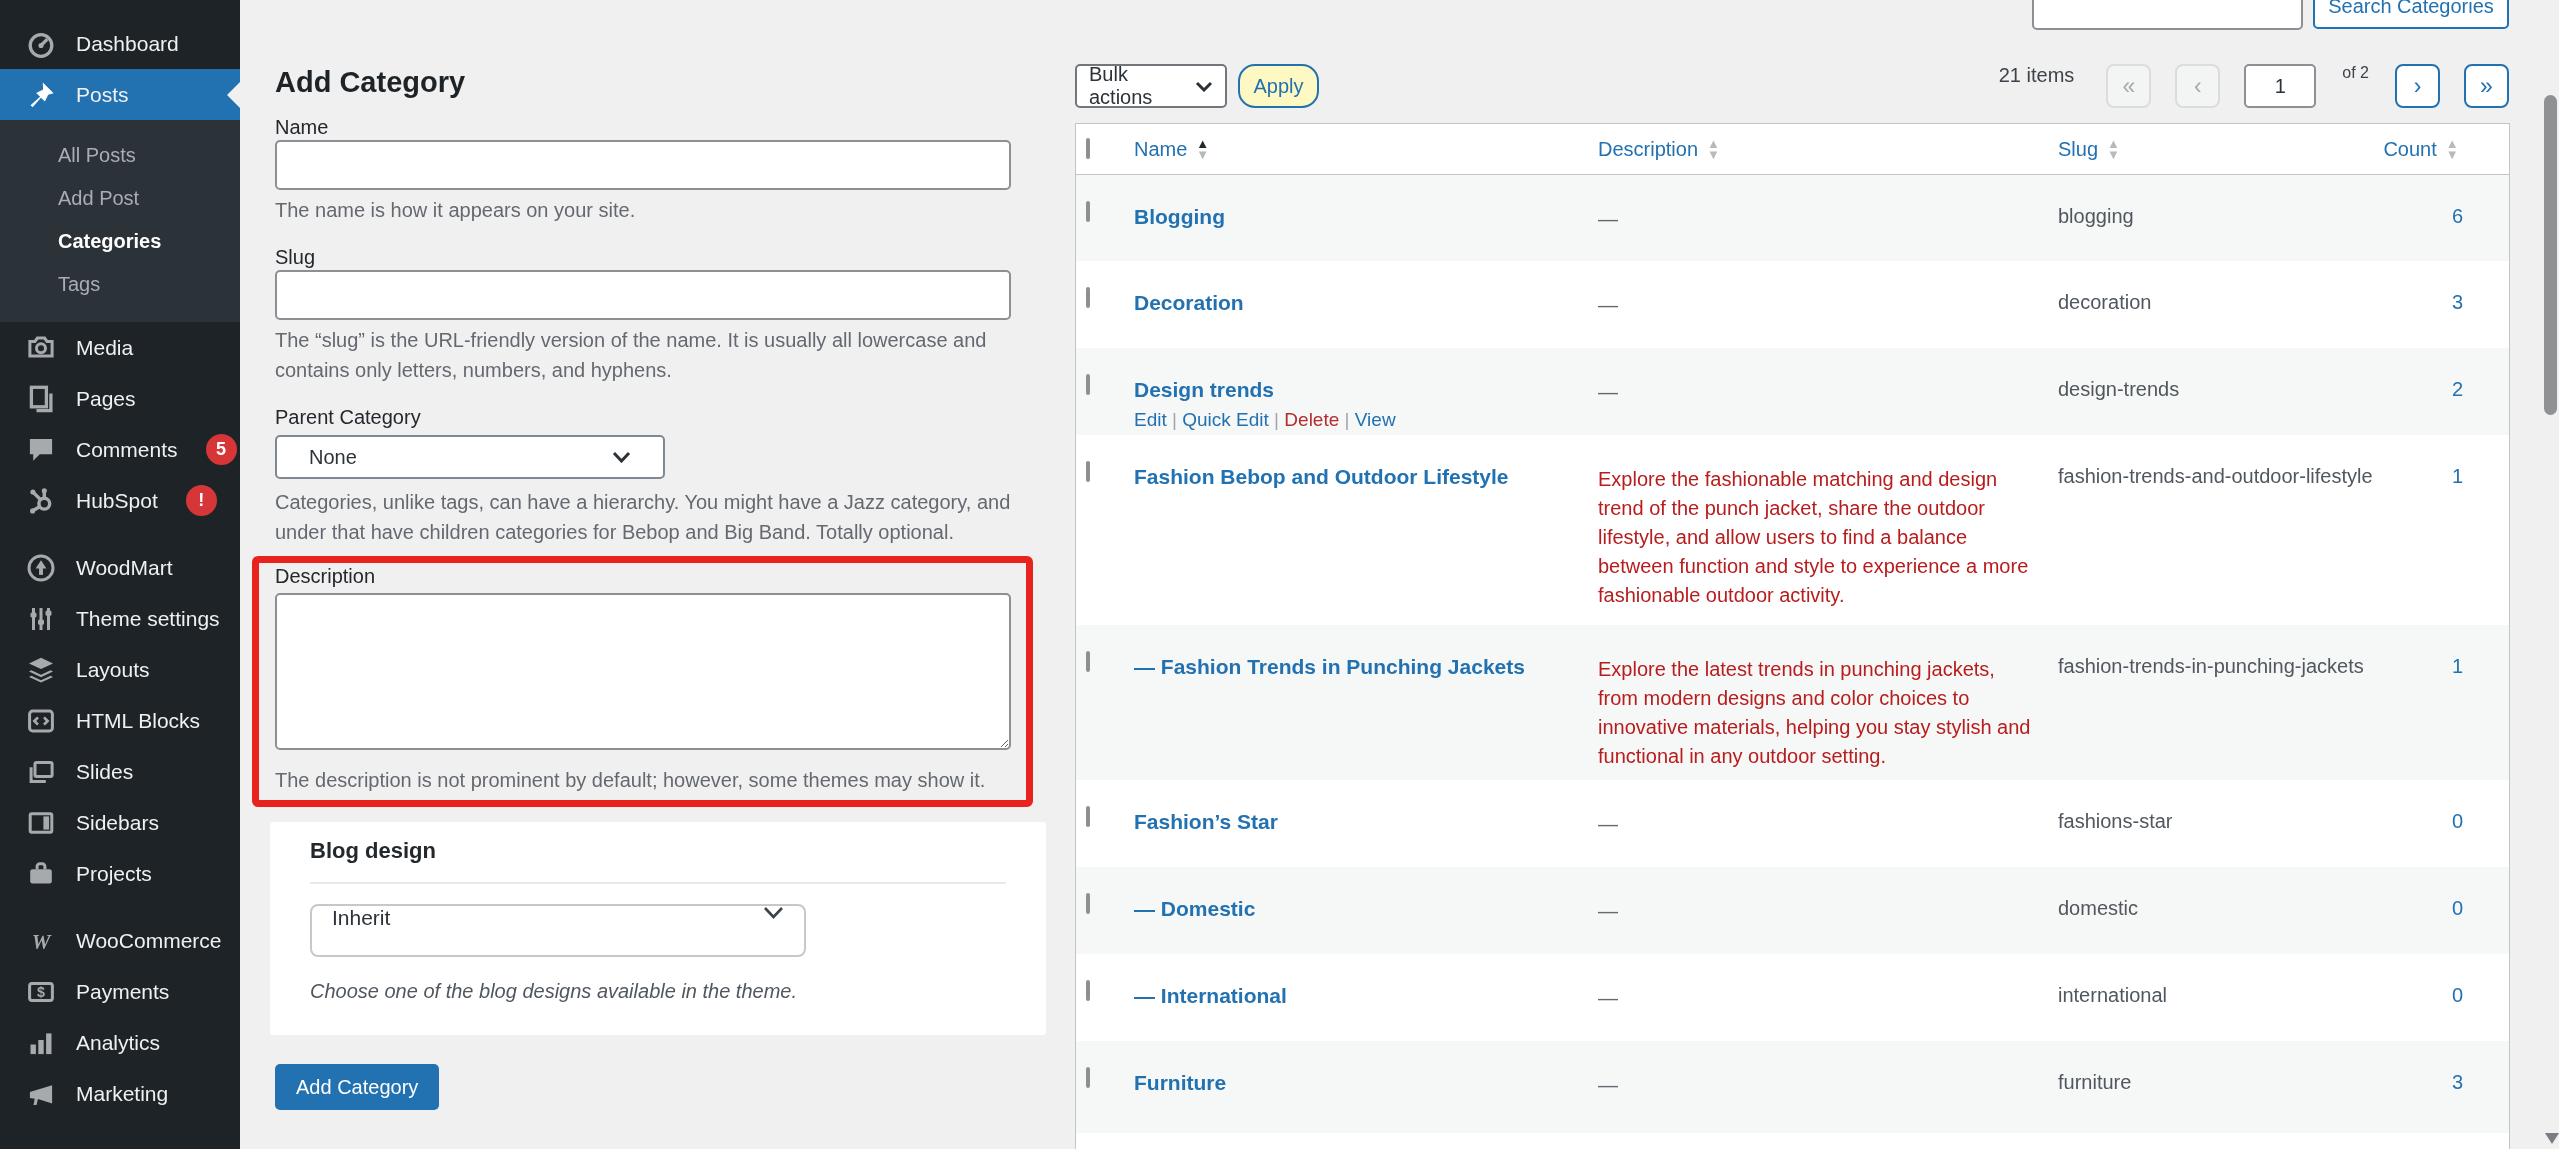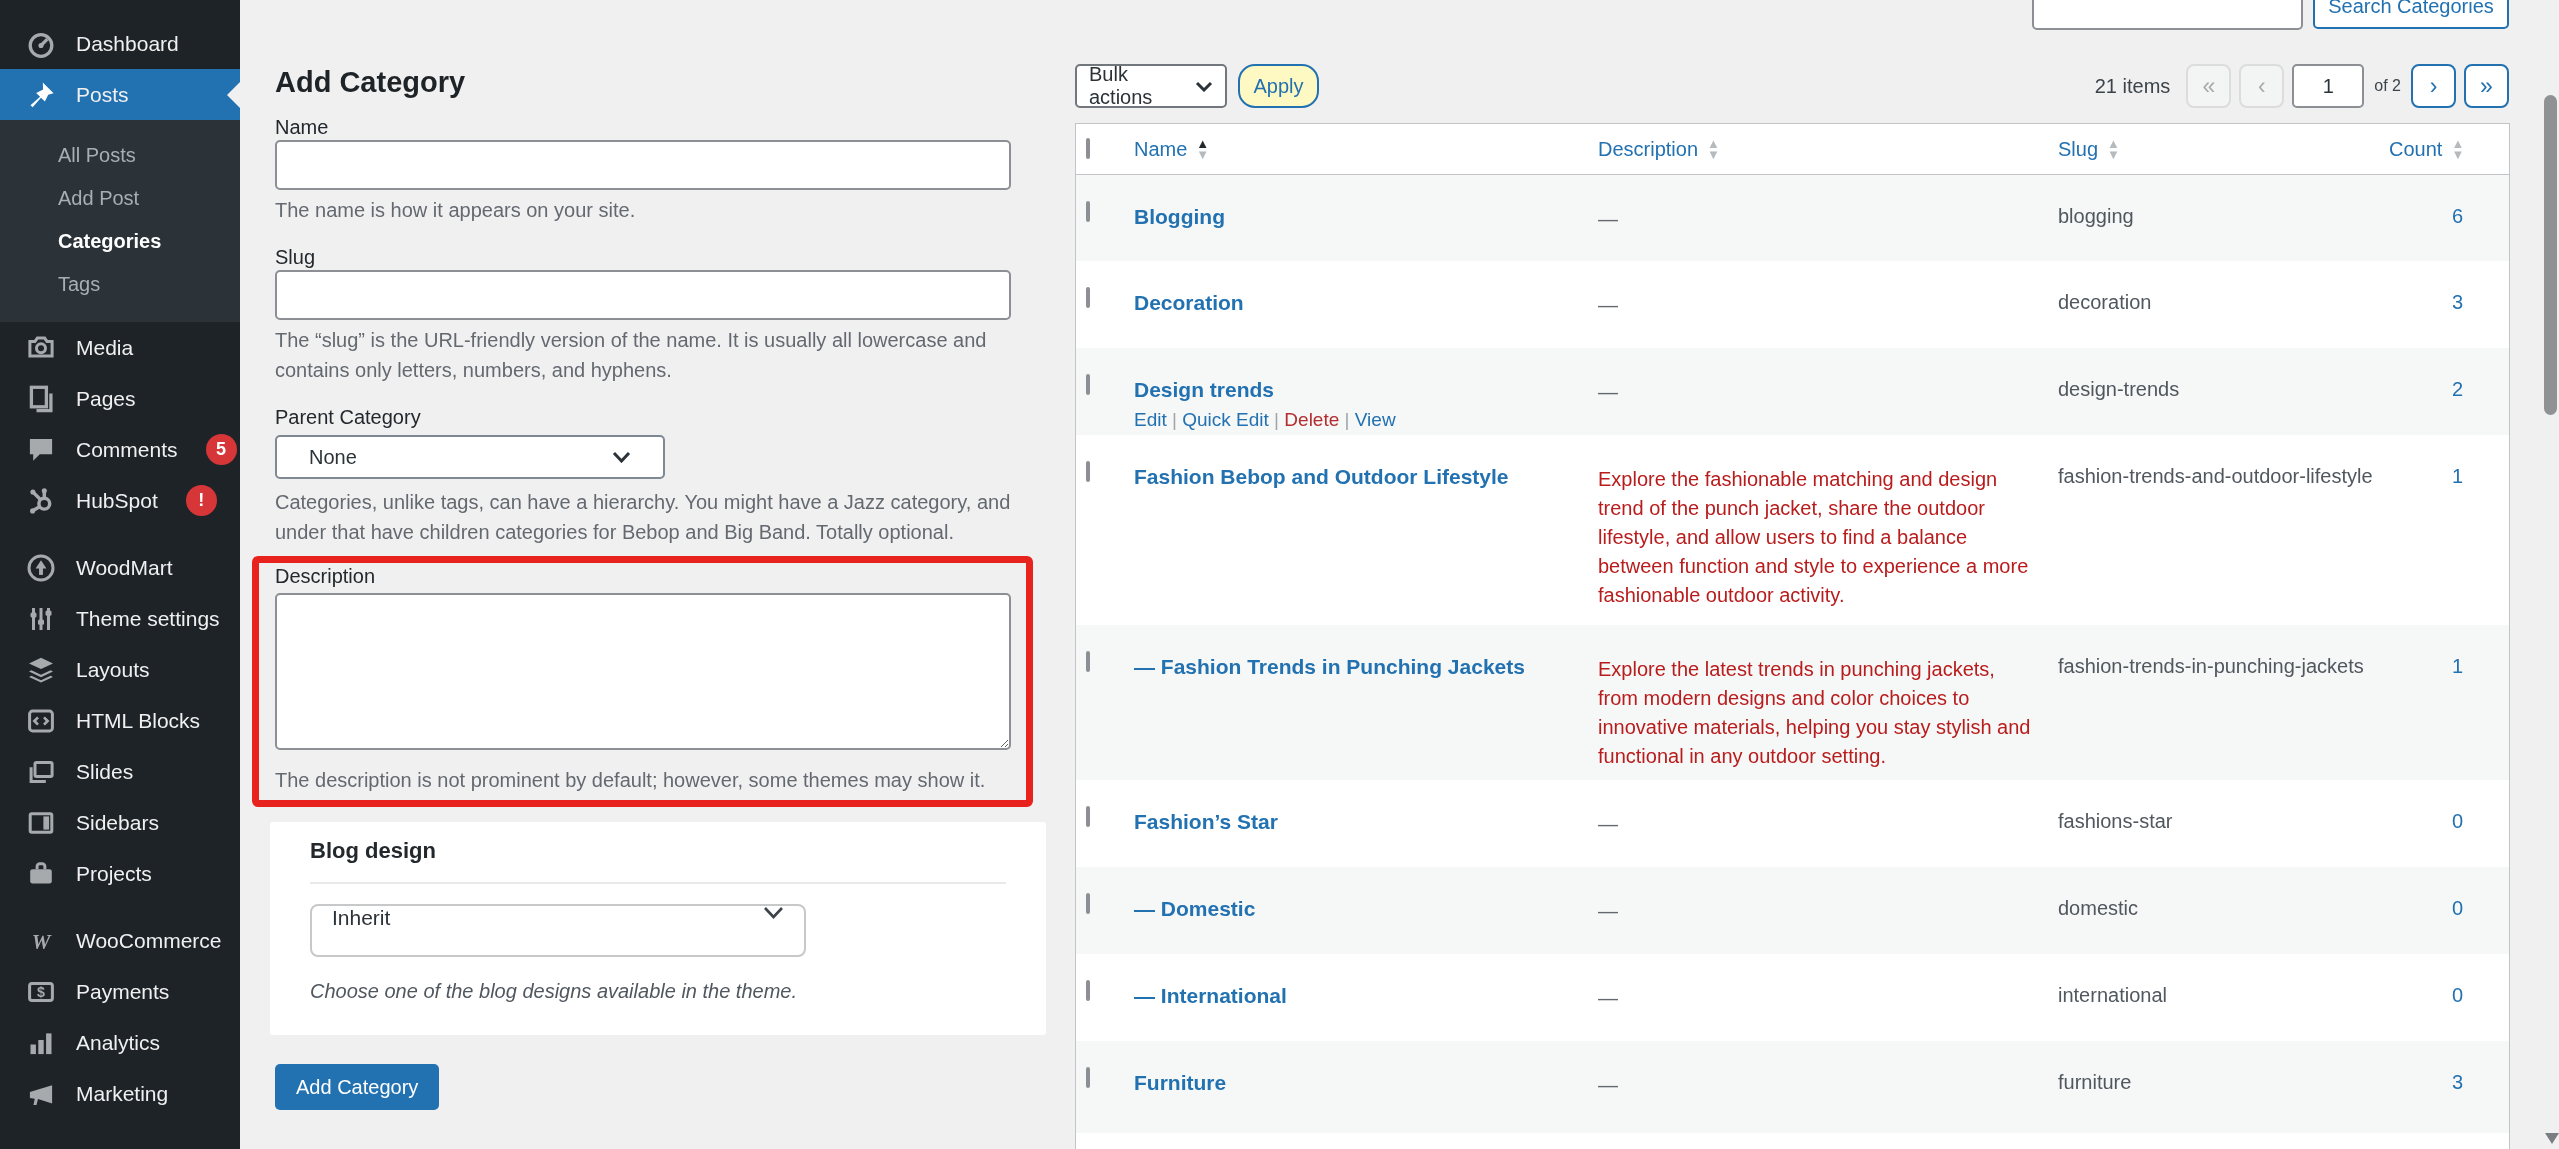--- a/index.html
+++ b/index.html
@@ -52,35 +52,35 @@
   #table-col{position:absolute;left:1075px;top:0;width:1435px}
   #search-input{position:absolute;left:957px;top:-22px;width:271px;height:52px;background:#fff;
       border:2px solid #8c8f94;border-radius:5px;font-size:20px;padding:0 12px;font-family:inherit}
   #search-btn{position:absolute;left:1238px;top:-16px;width:196px;height:45px;background:#fff;
       border:2px solid #2271b1;border-radius:5px;color:#2271b1;font-size:20px;cursor:pointer;font-family:inherit}
   #bulk-select{position:absolute;left:0;top:64px;width:152px;height:44px;background:#fff;border:2px solid #71777d;
       border-radius:5px;display:flex;align-items:center;justify-content:space-between;padding:0 12px;
       font-size:20px;color:#2c3338;cursor:pointer}
   #apply-btn{position:absolute;left:163px;top:64px;width:81px;height:44px;background:#fef9c3;border:2px solid #2271b1;
       border-radius:17px;color:#2271b1;font-size:20px;cursor:pointer;font-family:inherit}
-  #pagination{position:absolute;right:1px;top:64px;height:44px;display:flex;align-items:center;gap:8px}
+  #pagination{position:absolute;right:1px;top:64px;height:44px;display:flex;align-items:flex-start;gap:24px}
   .pg-info{font-size:20px;color:#3c434a;margin-right:8px}
   .pg-btn{width:45px;height:44px;border-radius:8px;display:flex;align-items:center;justify-content:center;
       font-size:23px;cursor:pointer}
   .pg-btn.disabled{background:#f3f4f4;border:2px solid #dcdcde;color:#a7aaad;cursor:default}
   .pg-btn.enabled{background:#fff;border:2px solid #2271b1;color:#2271b1}
   .pg-current{width:72px;height:44px;border:2px solid #8c8f94;border-radius:5px;background:#fff;
       display:flex;align-items:center;justify-content:center;font-size:20px;color:#2c3338}
   .pg-of{font-size:16px;color:#3c434a;margin:0 2px}
 
   #cat-table{position:absolute;left:0;top:123px;width:1435px;background:#fff;border:1px solid #c3c4c7}
   .thead,.trow{display:grid;grid-template-columns:58px 464px 460px 1fr 120px}
   .thead{height:51px;border-bottom:1px solid #c3c4c7;align-items:center}
   .th{font-size:20px;color:#2271b1;display:flex;align-items:center;cursor:pointer}
-  .th.count{justify-content:space-between;padding-right:56px}
+  .th.count{justify-content:center;padding-right:56px}
   .sort{display:inline-flex;flex-direction:column;margin-left:9px;font-size:13px;line-height:11px;color:#b6babd}
   .sort .up.on{color:#23282d}
   .hcb{width:26px;height:26px;border:2px solid #8c8f94;border-radius:5px;background:#fff;margin-left:10px;cursor:pointer}
 
   .trow:nth-child(odd){background:#f6f7f7}
   .trow>div{padding-top:30px}
   .cb{width:30px;height:30px;border:2px solid #8c8f94;border-radius:6px;background:#fff;margin-left:10px;cursor:pointer}
   .cell-cb{padding-top:28px !important}
   .title-link{color:#2271b1;font-weight:600;font-size:21px;text-decoration:none;cursor:pointer}
   .row-actions{font-size:19px;margin-top:7px;color:#a0a5aa}

